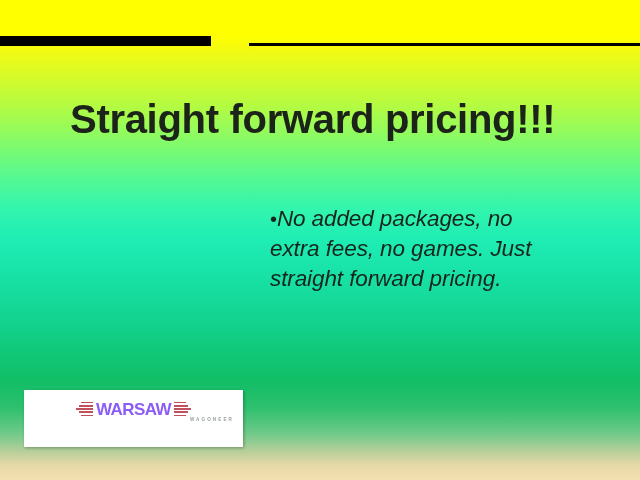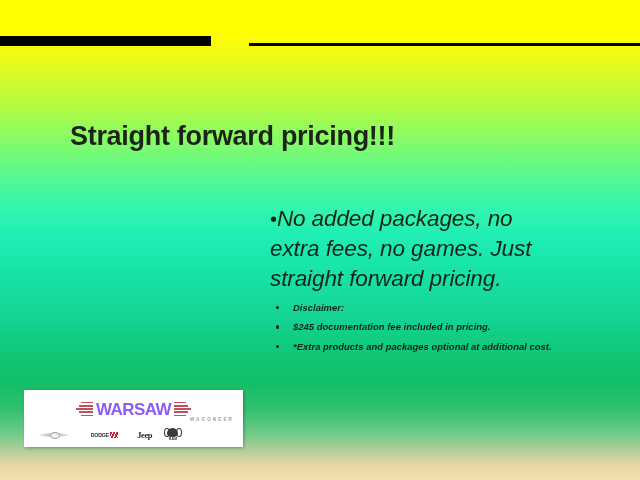--- a/index.html
+++ b/index.html
@@ -57,27 +57,26 @@
     height: 3px;
     background: #000000;
   }
 
   
   .title {
     position: absolute;
     left: 70px;
     top: 98px;
     width: 540px;
-    font-size: 27px;
+    font-size: 40px;
     font-weight: bold;
     color: #1c2318;
     letter-spacing: -0.3px;
     line-height: 1.05;
     white-space: nowrap;
-    margin-top: 24px;
   }
 
   
   .body-block {
     position: absolute;
     left: 270px;
     top: 204px;
     width: 280px;
   }
   .body-text {
@@ -288,34 +287,20 @@
 
   <div class="rule-thick"></div>
   <div class="rule-thin"></div>
 
   <div class="title">Straight forward pricing!!!</div>
 
   <div class="body-block">
     <div class="body-text"><span class="lead-bullet">•</span><span>No added packages, no extra fees, no games. Just straight forward pricing.</span></div>
   </div>
 
-  <ul class="disclaimer">
-    <li>
-      <span class="dot"></span>
-      <span>Disclaimer:</span>
-    </li>
-    <li>
-      <span class="dot"></span>
-      <span>$245 documentation fee included in pricing.</span>
-    </li>
-    <li>
-      <span class="dot"></span>
-      <span>*Extra products and packages optional at additional cost.</span>
-    </li>
-  </ul>
 
   <div class="logo-card">
 
     <div class="logo-main">
       <span class="speed-lines left">
         <i></i>
           <i></i>
           <i></i>
           <i></i>
           <i></i>
@@ -325,32 +310,16 @@
         <i></i>
           <i></i>
           <i></i>
           <i></i>
           <i></i>
       </span>
     </div>
 
     <div class="wagoneer-word">WAGONEER</div>
 
-    <div class="brand-row">
-      <span class="brand brand-chrysler">
-        <span class="wing"></span>
-      </span>
-      <span class="brand brand-dodge">
-        <span>DODGE</span>
-        <span class="dodge-slash"></span>
-      </span>
-      <span class="brand brand-jeep">
-        <span>Jeep</span>
-      </span>
-      <span class="brand brand-ram">
-        <span class="ram-head"></span>
-        <span class="ram-word">RAM</span>
-      </span>
-    </div>
 
   </div>
 
 </div>
 
 </body></html>

